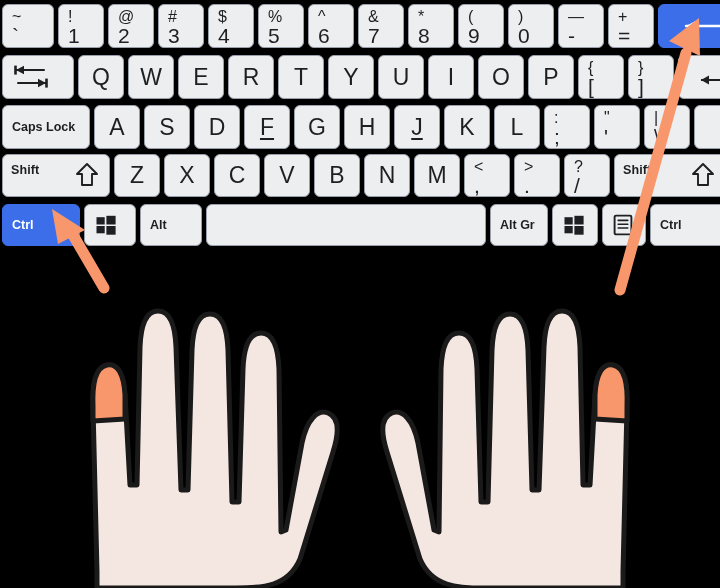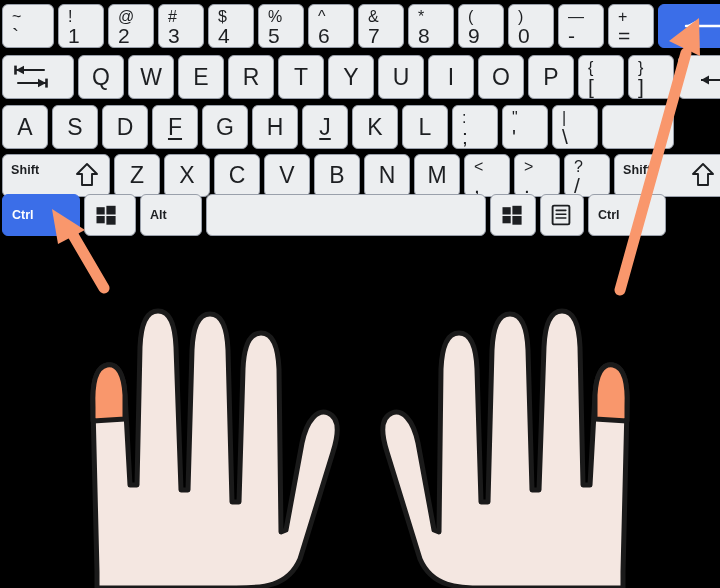--- a/index.html
+++ b/index.html
@@ -300,20 +300,23 @@
         <div class="key" style="width: 72px;">
           <div class="k-svg">
             <svg width="44" height="24" viewBox="0 0 44 24">
               <path d="M36 4 V15 H9" stroke="#1d1f22" stroke-width="2.2" fill="none" stroke-linejoin="miter"></path>
               <path d="M9 15 L17 10.6 L17 19.4 Z" fill="#1d1f22"></path>
             </svg>
           </div>
         </div>
       </div>
       <div class="kb-row" style="top: 105px; height: 44px;">
+        <div class="key" style="width: 88px;">
+          <div class="k-ml">Caps Lock</div>
+        </div>
         <div class="key" style="width: 46px;">
           <div class="k-center">A</div>
         </div>
         <div class="key" style="width: 46px;">
           <div class="k-center">S</div>
         </div>
         <div class="key" style="width: 46px;">
           <div class="k-center">D</div>
         </div>
         <div class="key" style="width: 46px;">
@@ -400,38 +403,41 @@
             <span class="lo">/</span>
           </div>
         </div>
         <div class="key" style="width: 112px;">
           <div class="k-tl">Shift</div>
           <div class="k-br"><svg width="24" height="26" viewBox="0 0 24 26">
               <path d="M12 2 L22 12 H17 V23 H7 V12 H2 Z" fill="none" stroke="#1d1f22" stroke-width="1.9" stroke-linejoin="round"></path>
             </svg></div>
         </div>
       </div>
-      <div class="kb-row" style="top: 194px; height: 42px;">
+      <div class="kb-row" style="top: 204px; height: 42px;">
         <div class="key blue" style="width: 78px;">
           <div class="k-ml">Ctrl</div>
         </div>
         <div class="key" style="width: 52px;">
           <div class="k-svg left">
             <svg width="22" height="22" viewBox="0 0 22 22">
               <rect x="1.5" y="3.2" width="8.2" height="7.3" fill="#1d1f22"></rect>
               <rect x="11.4" y="1.8" width="9.2" height="8.7" fill="#1d1f22"></rect>
               <rect x="1.5" y="12.0" width="8.2" height="7.3" fill="#1d1f22"></rect>
               <rect x="11.4" y="12.0" width="9.2" height="8.7" fill="#1d1f22"></rect>
             </svg>
           </div>
         </div>
         <div class="key" style="width: 62px;">
           <div class="k-ml">Alt</div>
         </div>
         <div class="key blank" style="width: 280px;"></div>
+        <div class="key" style="width: 58px;">
+          <div class="k-ml">Alt Gr</div>
+        </div>
         <div class="key" style="width: 46px;">
           <div class="k-svg left">
             <svg width="22" height="22" viewBox="0 0 22 22">
               <rect x="1.5" y="3.2" width="8.2" height="7.3" fill="#1d1f22"></rect>
               <rect x="11.4" y="1.8" width="9.2" height="8.7" fill="#1d1f22"></rect>
               <rect x="1.5" y="12.0" width="8.2" height="7.3" fill="#1d1f22"></rect>
               <rect x="11.4" y="12.0" width="9.2" height="8.7" fill="#1d1f22"></rect>
             </svg>
           </div>
         </div>

